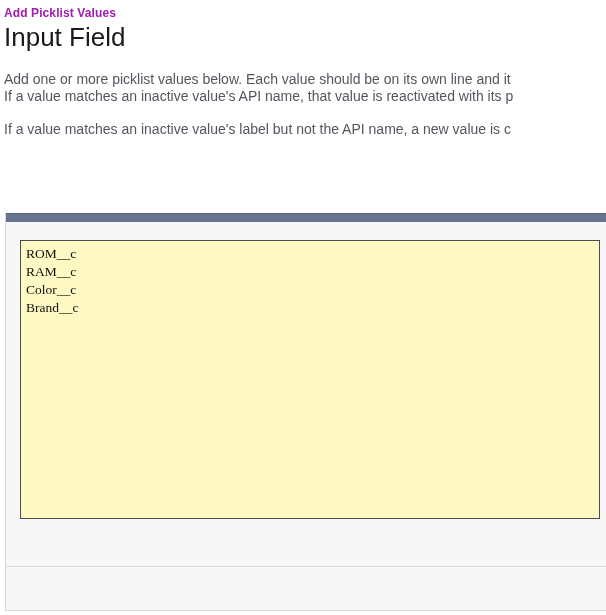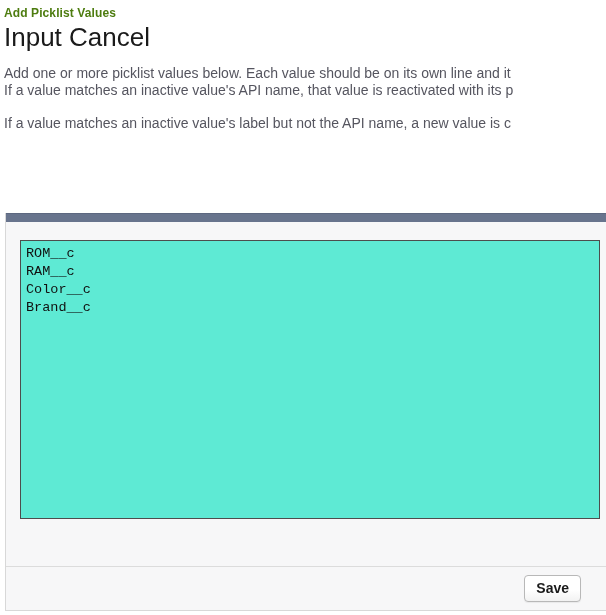--- a/index.html
+++ b/index.html
@@ -16,21 +16,21 @@
     position: relative;
   }
 
   
   .page-header {
     padding: 6px 0 0 4px;
   }
   .eyebrow {
     font-size: 12px;
     font-weight: bold;
-    color: #4d7c0f;
+    color: #a21caf;
     letter-spacing: 0.1px;
     line-height: 14px;
     white-space: nowrap;
   }
   .page-title {
     font-size: 26px;
     font-weight: normal;
     color: #1a1a1a;
     line-height: 31px;
     margin-top: 2px;
@@ -44,21 +44,21 @@
   }
   .instructions p {
     margin: 0;
     font-size: 14px;
     color: #55555f;
     line-height: 17px;
     white-space: nowrap;
     overflow: hidden;
     text-overflow: clip;
   }
-  .instructions p.p1 { margin-top: 2px; }
+  .instructions p.p1 { margin-top: 8px; }
   .instructions p.p2 { }
   .instructions p.p3 { margin-top: 16px; }
 
   
   .panel {
     position: absolute;
     left: 5px;
     top: 213px;
     right: -4px;
     bottom: 4px;
@@ -79,23 +79,23 @@
     box-sizing: border-box;
   }
 
   .values-textarea {
     display: block;
     width: 580px;
     height: 279px;
     box-sizing: border-box;
     padding: 4px 5px;
     border: 1px solid #4d4d4d;
-    background: #5eead4;
+    background: #fef9c3;
     color: #111111;
-    font-family: Liberation Mono, monospace;
+    font-family: Liberation Serif, serif;
     font-size: 13.5px;
     line-height: 18px;
     resize: none;
     outline: none;
     overflow: auto;
     white-space: pre;
   }
 
   .panel-footer {
     position: absolute;
@@ -125,35 +125,34 @@
     line-height: 16px;
     cursor: pointer;
     box-shadow: 0 1px 1px rgba(0,0,0,0.06);
   }
 </style>
 </head>
 <body>
 
 <div class="page-header">
   <div class="eyebrow">Add Picklist Values</div>
-  <div class="page-title">Input Cancel</div>
+  <div class="page-title">Input Field</div>
 </div>
 
 <div class="instructions">
   <p class="p1">Add one or more picklist values below. Each value should be on its own line and it</p>
   <p class="p2">If a value matches an inactive value's API name, that value is reactivated with its p</p>
   <p class="p3">If a value matches an inactive value's label but not the API name, a new value is c</p>
 </div>
 
 <div class="panel">
   <div class="panel-topbar"></div>
 
   <div class="panel-body">
     <textarea class="values-textarea" spellcheck="false" placeholder="" style="">ROM__c
 RAM__c
 Color__c
 Brand__c</textarea>
   </div>
 
   <div class="panel-footer">
-    <button class="btn">Save</button>
   </div>
 </div>
 
 </body></html>

